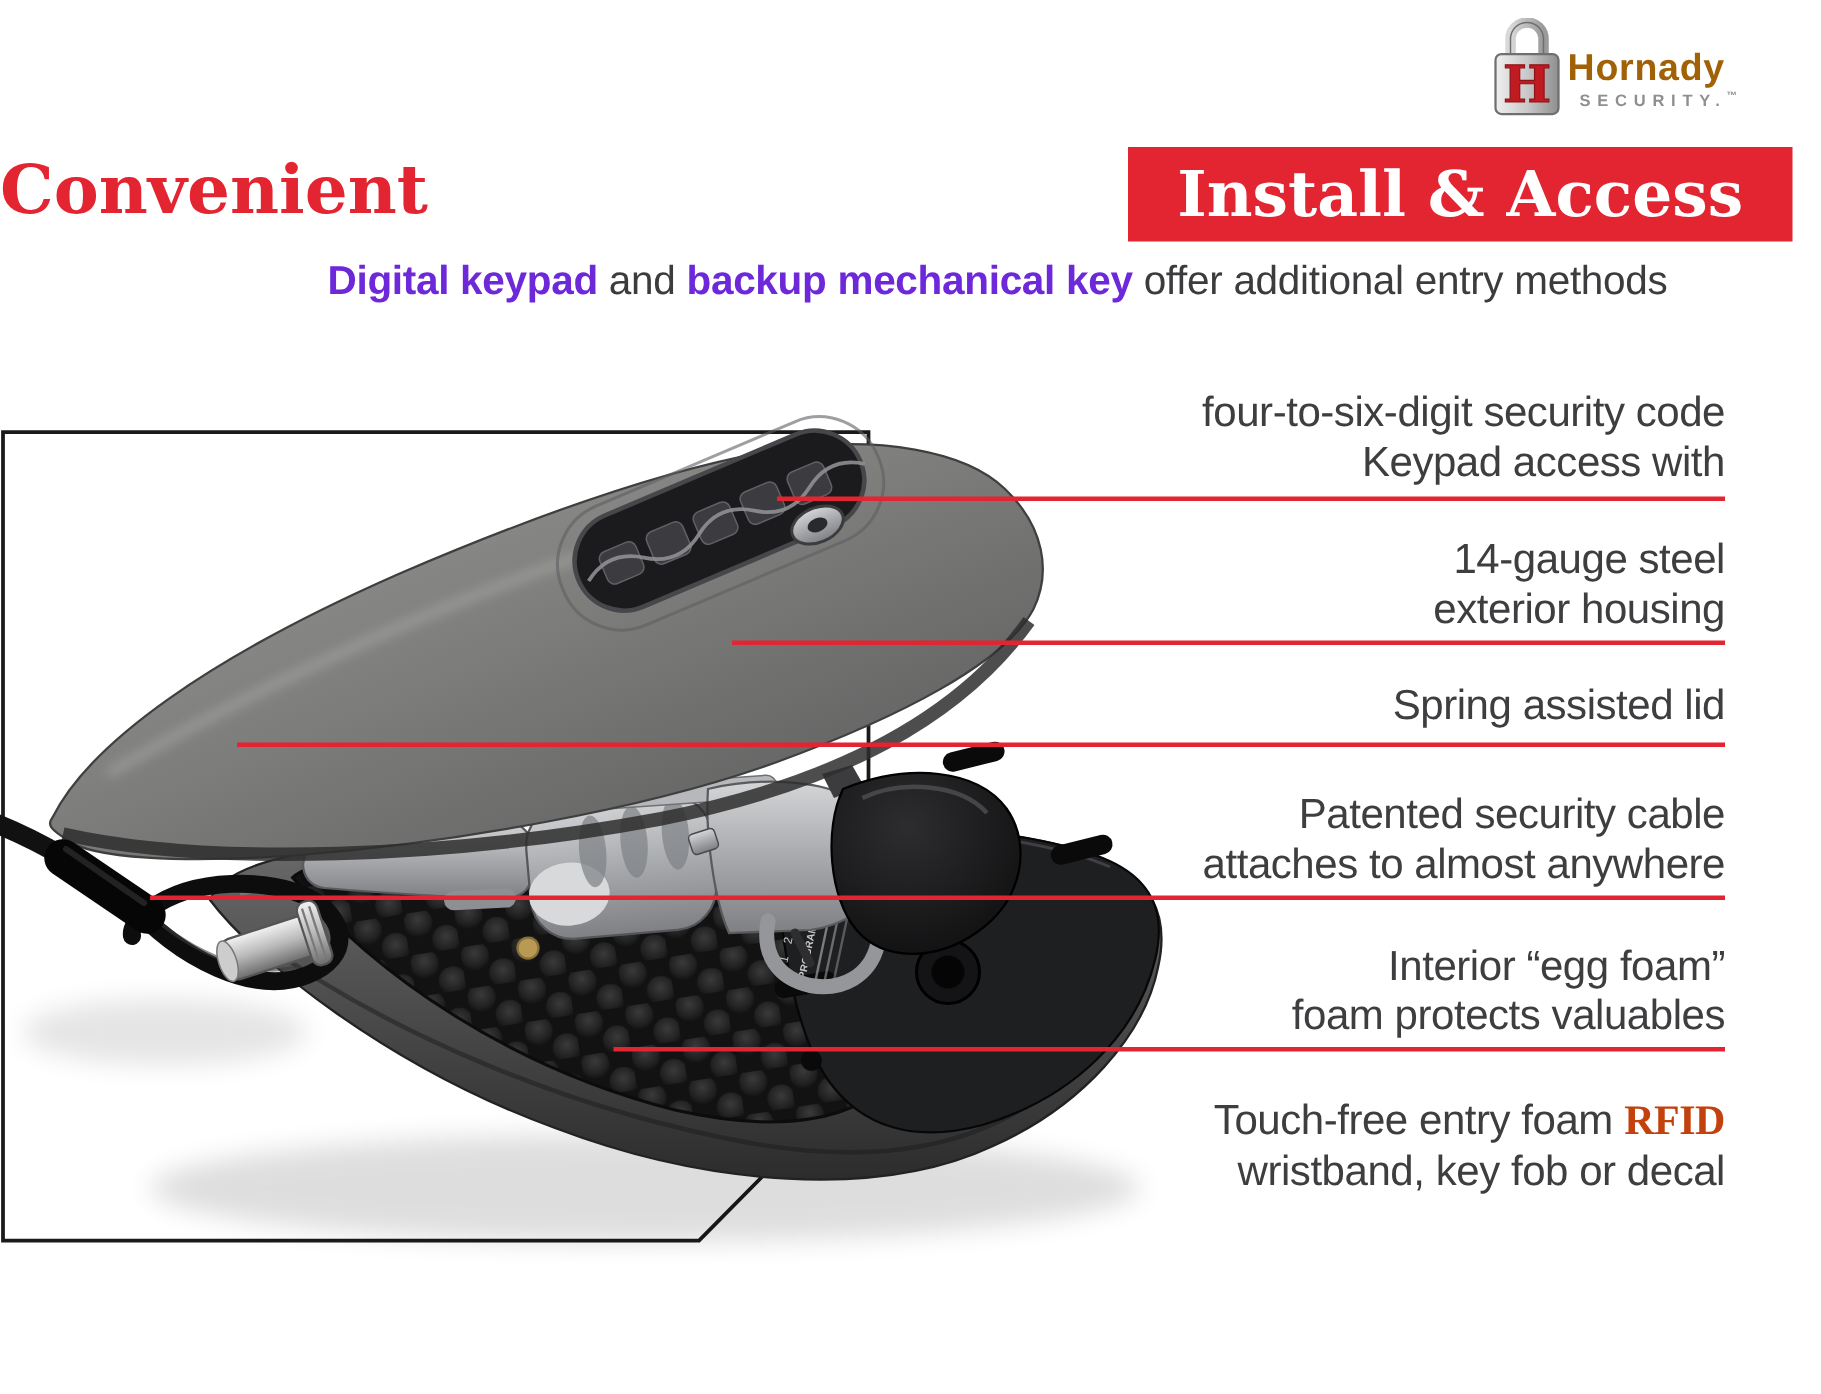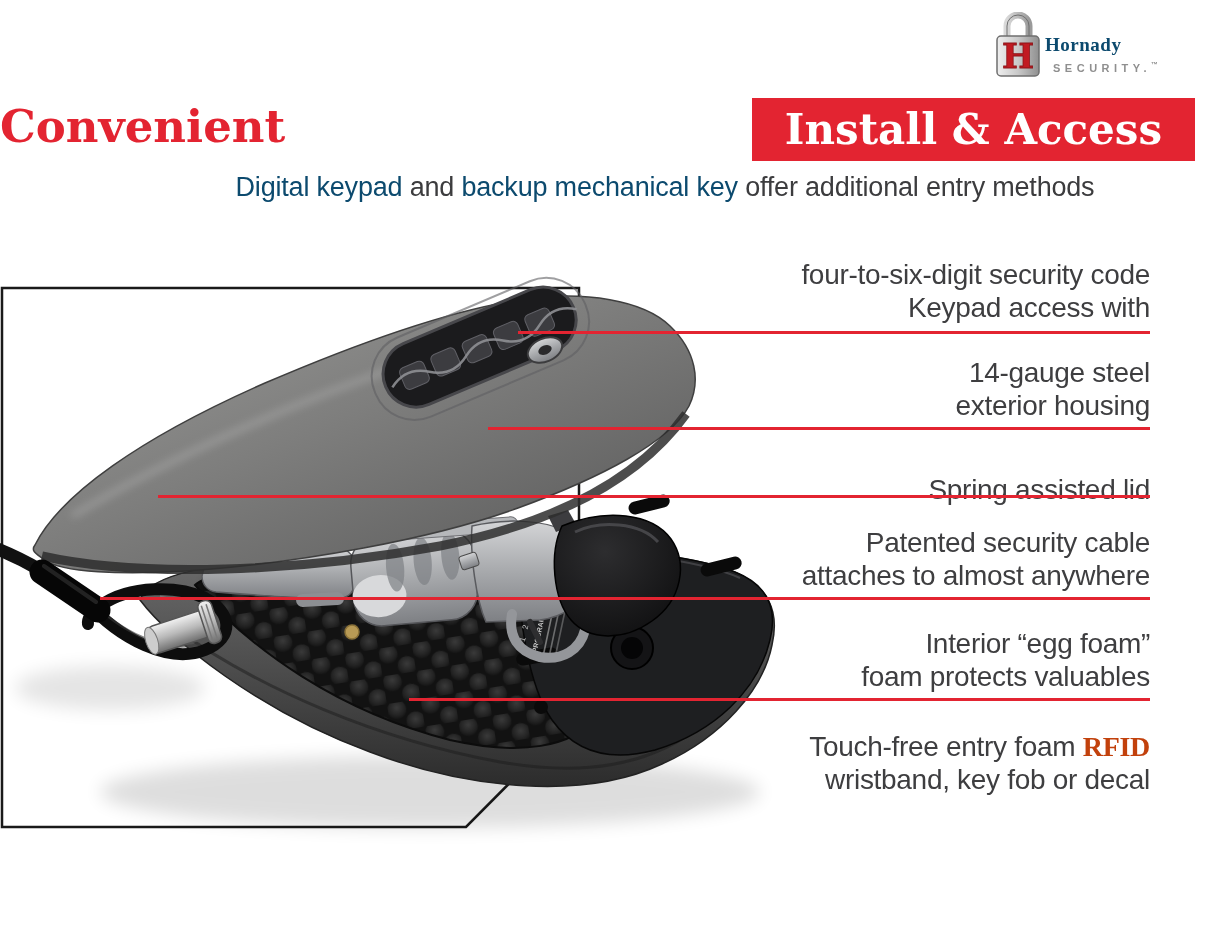--- a/index.html
+++ b/index.html
@@ -4,44 +4,44 @@
 <style>
   html,body{margin:0;padding:0;background:#ffffff;}
   .canvas{
     position:relative;width:1214px;height:929px;overflow:hidden;background:#ffffff;
     font-family:"Liberation Sans",sans-serif;
   }
   
   .logo{position:absolute;top:12px;right:56px;display:flex;align-items:flex-start;}
   .logo svg{display:block;}
   .logo-text{margin-left:4px;margin-top:20px;}
-  .logo-name{font-family:Liberation Serif, serif;font-weight:700;font-size:19px;line-height:26px;color:#0c4a6e;letter-spacing:.5px;}
+  .logo-name{font-family:Liberation Sans, sans-serif;font-weight:700;font-size:25px;line-height:26px;color:#a16207;letter-spacing:.5px;}
   .logo-sub{font-size:11px;font-weight:700;color:#8f8f8f;letter-spacing:4.5px;margin-top:3px;margin-left:8px;}
   .logo-tm{font-size:7px;vertical-align:super;letter-spacing:0;}
   
   .title-plain{
     position:absolute;top:100px;left:0;width:725px;text-align:left;
     font-family:"DejaVu Serif",serif;font-weight:700;font-size:45px;color:#e32431;
   }
   .title-box{
     position:absolute;left:752px;top:98px;width:443px;height:63px;background:#e32431;
     display:flex;align-items:center;justify-content:center;
     font-family:"DejaVu Serif",serif;font-weight:700;font-size:42px;color:#ffffff;white-space:nowrap;
   }
   .subtitle{
     position:absolute;top:172px;left:180px;right:64px;text-align:center;
     font-size:27px;color:#3c3c3e;letter-spacing:-.2px;white-space:nowrap;
   }
-  .subtitle .red{color:#0c4a6e;}
+  .subtitle .red{color:#6d28d9;font-weight:bold;}
   
   .callout{
     position:absolute;right:64px;text-align:right;color:#3e3e40;
     font-size:28px;line-height:33px;letter-spacing:-.3px;white-space:nowrap;
   }
-  .c1{top:258px}.c2{top:356px}.c3{top:473px}.c4{top:526px}.c5{top:627px}.c6{top:730px}
+  .c1{top:258px}.c2{top:356px}.c3{top:453px}.c4{top:526px}.c5{top:627px}.c6{top:730px}
   .red-serif{font-family:Liberation Serif, serif;font-weight:700;color:#c2410c;}
   .callout-line{position:absolute;height:3px;background:#e32431;}
   .l1{top:331px;left:518px;width:632px;}
   .l2{top:427px;left:488px;width:662px;}
   .l3{top:495px;left:158px;width:992px;}
   .l4{top:597px;left:100px;width:1050px;}
   .l5{top:698px;left:409px;width:741px;}
   
   .product{position:absolute;left:0;top:0;width:1214px;height:929px;}
 </style>

